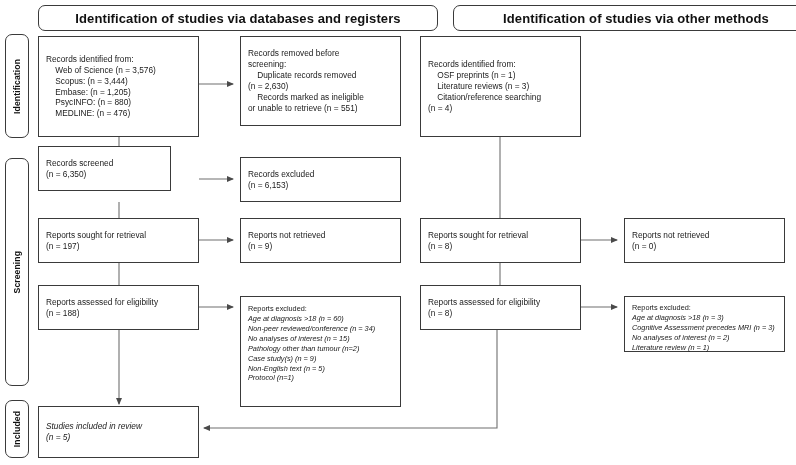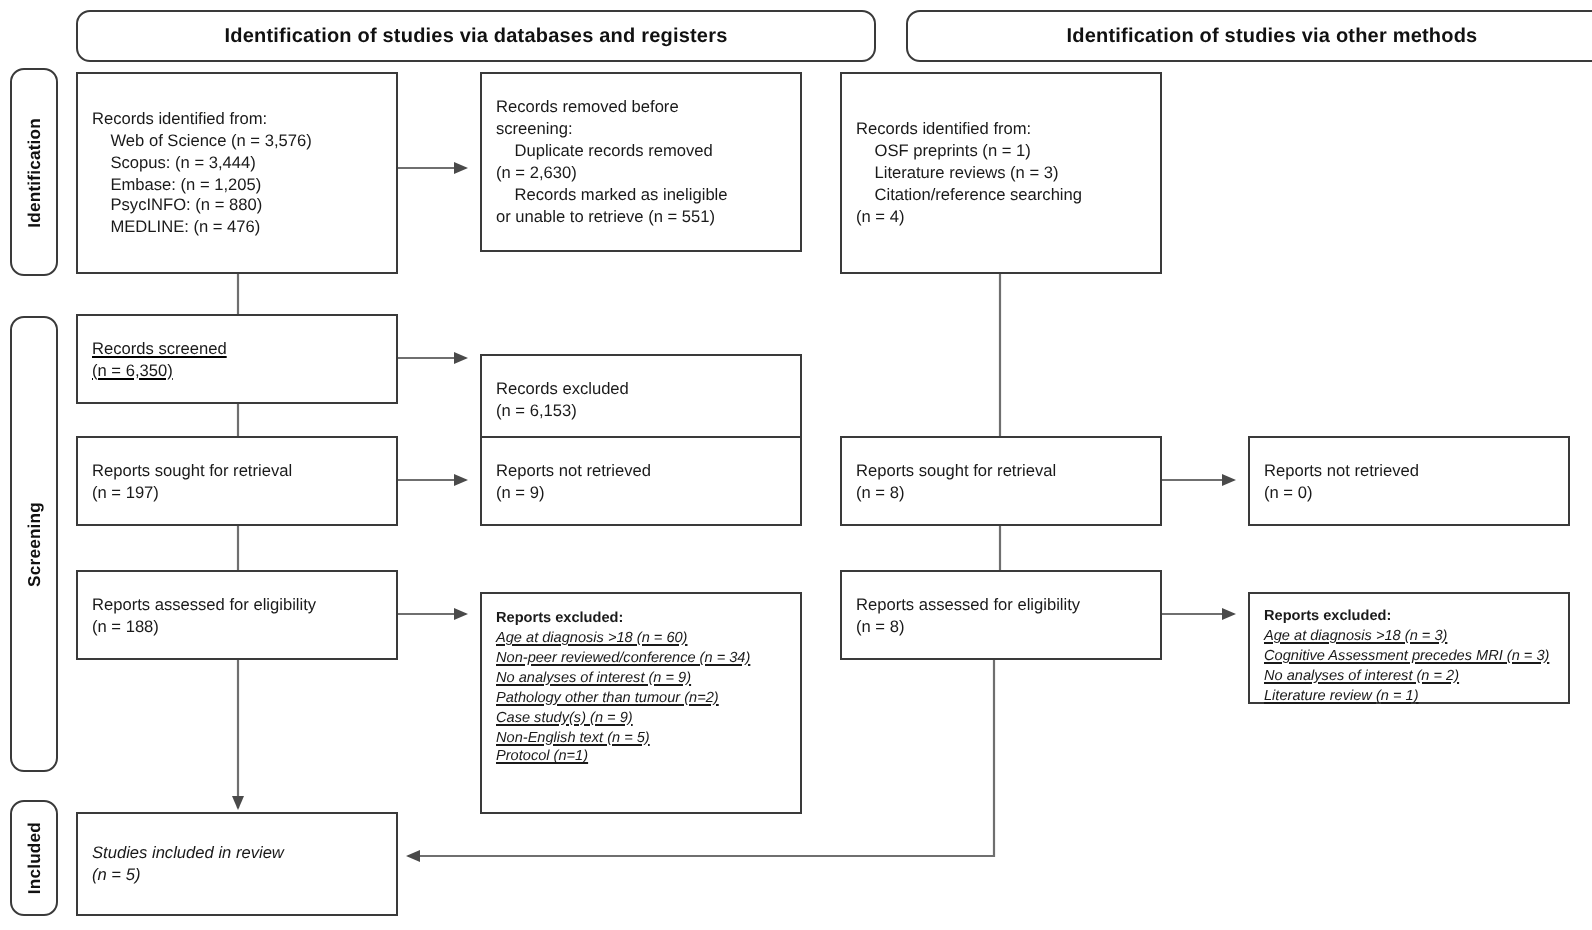--- a/index.html
+++ b/index.html
@@ -38,21 +38,21 @@
     position: absolute;
     box-sizing: border-box;
     border: 1.4px solid #3a3a3a;
     border-radius: 7px;
     background: #ffffff;
     display: flex;
     align-items: center;
     justify-content: center;
   }
   .hdr span {
-    font-size: 10px;
+    font-size: 13px;
     font-weight: bold;
     color: #111111;
     letter-spacing: 0.1px;
   }
   .stage {
     position: absolute;
     box-sizing: border-box;
     border: 1.4px solid #3a3a3a;
     border-radius: 7px;
     background: #ffffff;
@@ -71,25 +71,23 @@
   }
   .excl-inner {
     width: 100%;
     font-size: 7.3px;
     line-height: 1.36;
     color: #1a1a1a;
   }
   .excl-inner .it {
     font-style: italic;
     display: block;
-    text-decoration: underline;
   }
   .excl-inner .hd {
     display: block;
-    font-weight: bold;
   }
   svg.conn {
     position: absolute;
     left: 0;
     top: 0;
     width: 796px;
     height: 465px;
     pointer-events: none;
   }
 </style>
@@ -173,26 +171,26 @@
   </div>
 
   <div class="box" style="left:420px; top:36px; width:161px; height:101px;">
     <div class="box-inner">Records identified from:
     OSF preprints (n = 1)
     Literature reviews (n = 3)
     Citation/reference searching
 (n = 4)</div>
   </div>
 
-  <div class="box" style="left:38px; top:157px; width:161px; height:45px;text-decoration:underline;">
+  <div class="box" style="left:38px; top:146px; width:133px; height:45px;">
     <div class="box-inner">Records screened
 (n = 6,350)</div>
   </div>
 
-  <div class="box" style="left:240px; top:157px; width:161px; height:45px;margin-top:20px;">
+  <div class="box" style="left:240px; top:157px; width:161px; height:45px;">
     <div class="box-inner">Records excluded
 (n = 6,153)</div>
   </div>
 
   <div class="box" style="left:38px; top:218px; width:161px; height:45px;">
     <div class="box-inner">Reports sought for retrieval
 (n = 197)</div>
   </div>
 
   <div class="box" style="left:240px; top:218px; width:161px; height:45px;">
@@ -213,21 +211,21 @@
   <div class="box" style="left:38px; top:285px; width:161px; height:45px;">
     <div class="box-inner">Reports assessed for eligibility
 (n = 188)</div>
   </div>
 
   <div class="box" style="left:240px; top:296px; width:161px; height:111px; align-items:flex-start; padding-top:7px;">
     <div class="excl-inner">
       <span class="hd">Reports excluded:</span>
       <span class="it">Age at diagnosis &gt;18 (n = 60)</span>
       <span class="it">Non-peer reviewed/conference (n = 34)</span>
-      <span class="it">No analyses of interest (n = 9)</span>
+      <span class="it">No analyses of interest (n = 15)</span>
       <span class="it">Pathology other than tumour (n=2)</span>
       <span class="it">Case study(s) (n = 9)</span>
       <span class="it">Non-English text (n = 5)</span>
       <span class="it">Protocol (n=1)</span>
     </div>
   </div>
 
   <div class="box" style="left:420px; top:285px; width:161px; height:45px;">
     <div class="box-inner">Reports assessed for eligibility
 (n = 8)</div>

